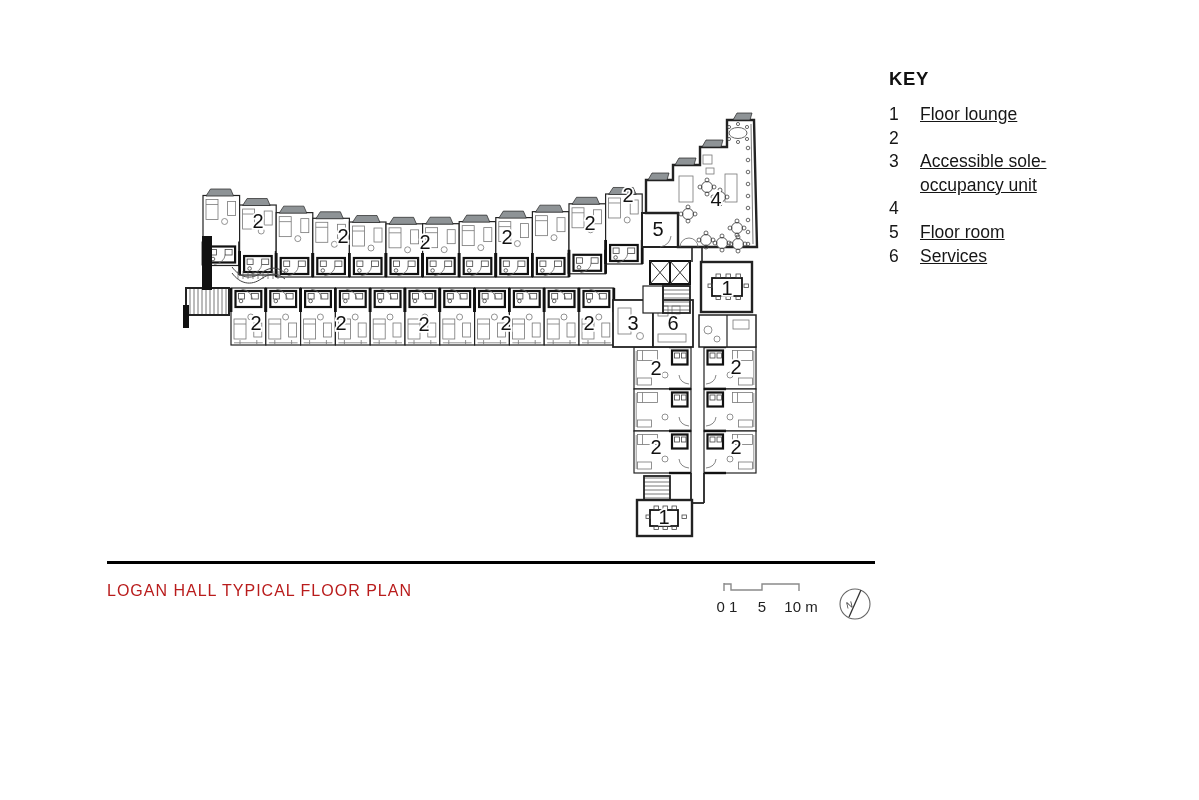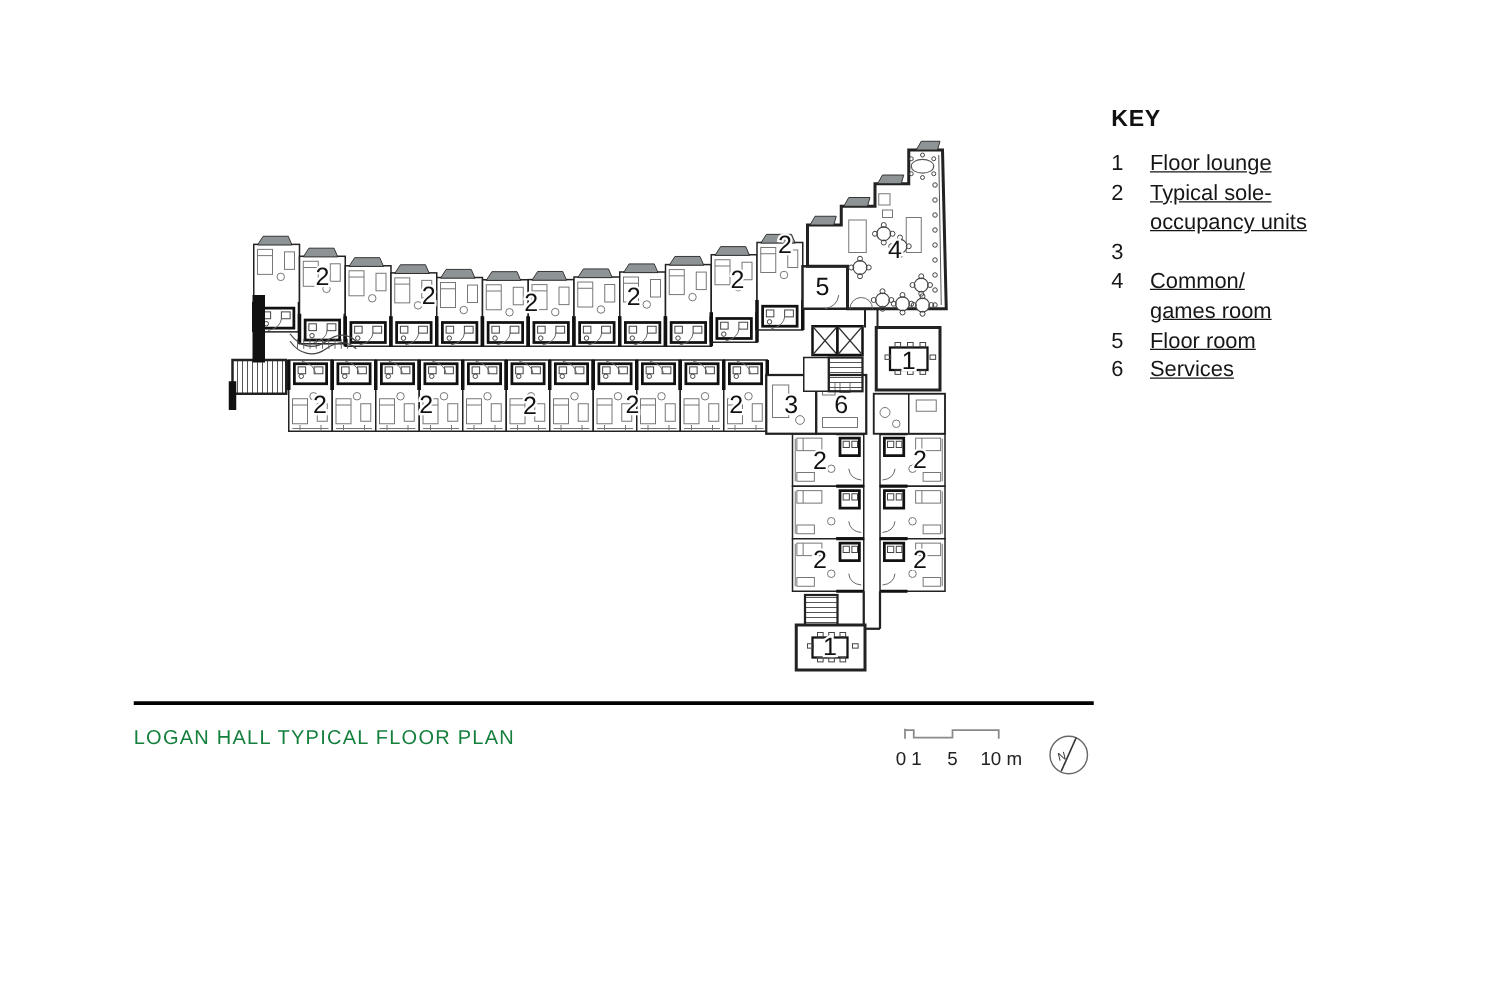--- a/index.html
+++ b/index.html
@@ -1,26 +1,26 @@
 <!DOCTYPE html>
 <html><head>
 <meta charset="utf-8">
 <style>
   html,body{margin:0;padding:0;background:#fff;}
   body{width:1199px;height:800px;position:relative;overflow:hidden;
        font-family:"Liberation Sans",sans-serif;color:#111;}
   #plan-svg{position:absolute;left:0;top:0;}
-  .key{position:absolute;left:889px;top:68px;width:300px;margin-top:16px;}
+  .key{position:absolute;left:889px;top:68px;width:300px;}
   .key-heading{font-size:18.5px;font-weight:bold;letter-spacing:.6px;color:#111;}
   .key-list{margin-top:13px;}
   .key-row{display:flex;font-size:17.5px;line-height:23.6px;color:#161616;}
   .key-num{width:31px;flex:0 0 31px;}
   .key-text div{white-space:nowrap;text-decoration:underline;}
   .title{position:absolute;left:107px;top:582px;font-size:16px;letter-spacing:1px;
-         color:#15803d;white-space:nowrap;}
+         color:#b91c1c;white-space:nowrap;}
 </style>
 </head>
 <body>
 
 <figure style="margin:0">
   <svg id="plan-svg" width="1199" height="800" viewBox="0 0 1199 800">
     <defs>
       <pattern id="hv" width="4" height="4" patternUnits="userSpaceOnUse">
         <path d="M2,0 V4" stroke="#555" stroke-width="0.8"></path>
       </pattern>
@@ -592,34 +592,30 @@
     <div class="key-heading">KEY</div>
     <div class="key-list" id="key-items">
         <div class="key-row">
           <div class="key-num">1</div>
           <div class="key-text">
             <div>Floor lounge</div>
           </div>
         </div>
         <div class="key-row">
           <div class="key-num">2</div>
+        </div>
+        <div class="key-row">
+          <div class="key-num">3</div>
           <div class="key-text">
-            <div>Typical sole-</div>
-            <div>occupancy units</div>
+            <div>Accessible sole-</div>
+            <div>occupancy unit</div>
           </div>
         </div>
         <div class="key-row">
-          <div class="key-num">3</div>
-        </div>
-        <div class="key-row">
           <div class="key-num">4</div>
-          <div class="key-text">
-            <div>Common/</div>
-            <div>games room</div>
-          </div>
         </div>
         <div class="key-row">
           <div class="key-num">5</div>
           <div class="key-text">
             <div>Floor room</div>
           </div>
         </div>
         <div class="key-row">
           <div class="key-num">6</div>
           <div class="key-text">

